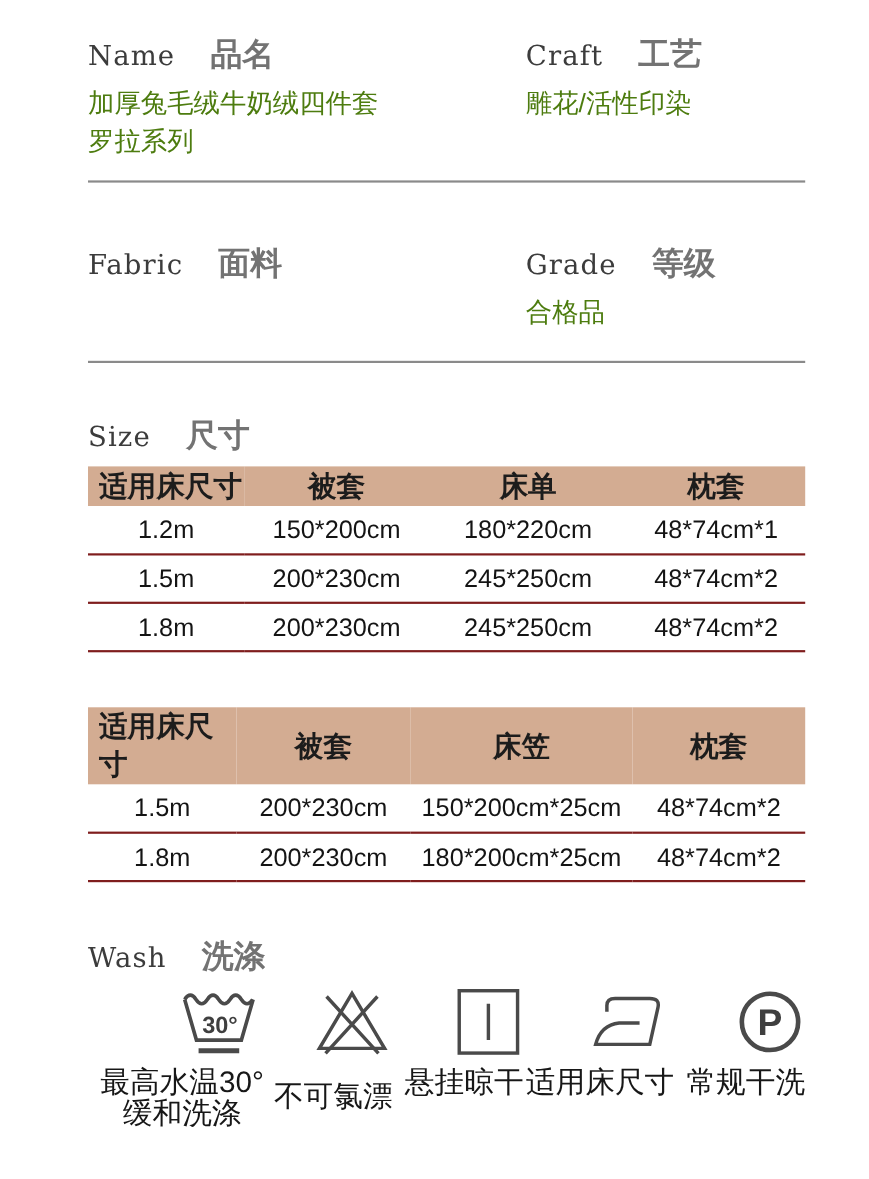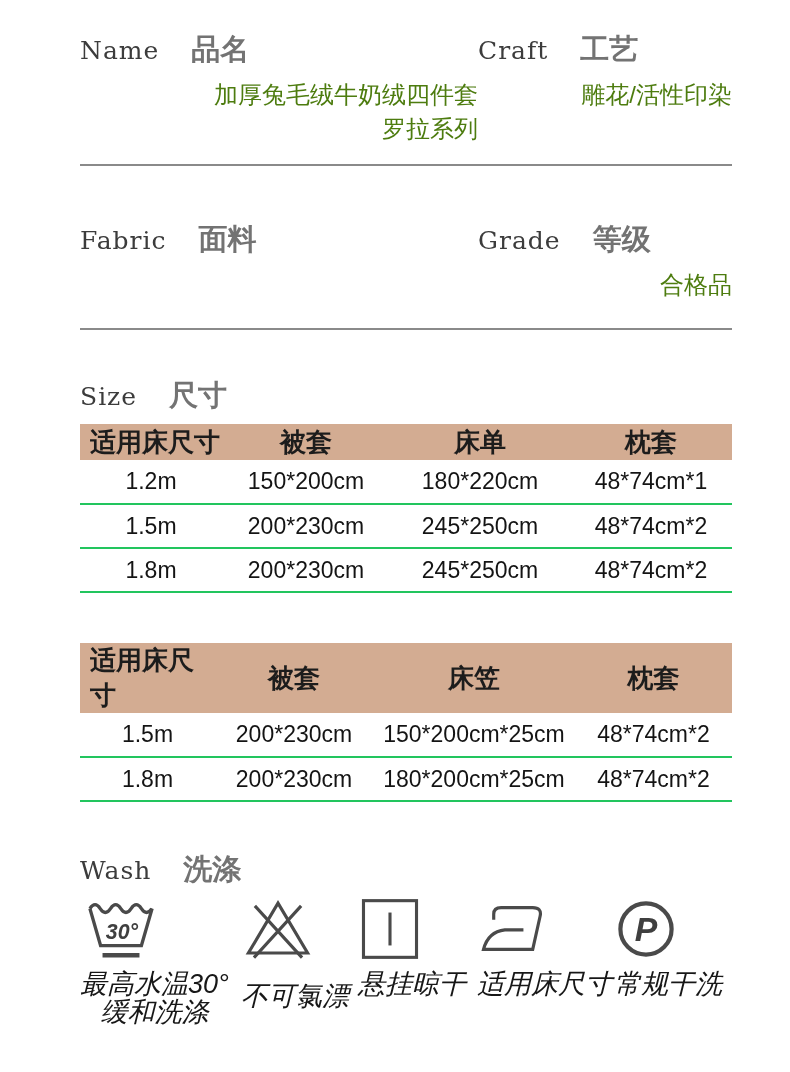--- a/index.html
+++ b/index.html
@@ -14,46 +14,46 @@
   .inner { padding:30px 58px 0 80px; }
 
   
   .sec-head { display:flex; align-items:baseline; height:32px; }
   .en-word {
     font-family:"DejaVu Serif","Liberation Serif",serif;
     font-size:25px; font-weight:400; color:#3c3c3c; letter-spacing:1px;
   }
   .zh-word { font-size:29px; font-weight:700; color:#737373; margin-left:32px; }
 
-  .two-col { display:grid; grid-template-columns:398px 1fr;text-align:right; }
+  .two-col { display:grid; grid-template-columns:398px 1fr; }
 
   .sec-value { margin-top:16px; font-size:24px; line-height:34px; color:#4d7c0f; }
   .fabric-b { margin-left:28px; }
 
   .rule { border:none; border-top:2px solid #8a8a8a; margin-top:18px; }
   .rule2 { margin-top:26px; }
 
   .sec2 { margin-top:54px; }
   .size-head { margin-top:46px; }
   .wash-head { margin-top:48px; }
 
   table.size-table { border-collapse:collapse; width:652px; table-layout:fixed; }
   table.size-table.t1 { margin-top:16px; }
   table.size-table.t2 { margin-top:50px; }
   .size-table thead tr { background:#d3ac92; height:36px; }
   .size-table th { font-size:26px; font-weight:700; color:#1c1c1c; text-align:center; }
   .size-table th.first { text-align:left; padding-left:10px; }
   .size-table tbody tr { height:44px; }
-  .size-table td { font-size:23px; text-align:center; border-bottom:2px solid #22c55e; color:#141414; }
+  .size-table td { font-size:23px; text-align:center; border-bottom:2px solid #7f1d1d; color:#141414; }
 
   .wash-row {
     margin-top:12px; width:652px;
     display:flex; justify-content:space-between; align-items:flex-start;
   }
-  .wash-item { display:flex; flex-direction:column; align-items:flex-start;font-style:italic; }
+  .wash-item { display:flex; flex-direction:column; align-items:flex-end; }
   .wash-item .icon-box { height:70px; display:flex; align-items:center; justify-content:center; }
   .wash-label { margin-top:6px; font-size:27px; line-height:28px; text-align:center; color:#171717; white-space:nowrap; }
   .w1 { width:160px; } .w2 { width:116px;gap:12px; } .w3 { width:118px; } .w4 { width:136px; } .w5 { width:118px; }
   svg .stroke { fill:none; stroke:#4a4a4a; stroke-width:3.4; }
   svg .thick { stroke-width:4.6; }
   svg text { fill:#3f3f3f; }
 </style>
 </head>
 <body>
 

